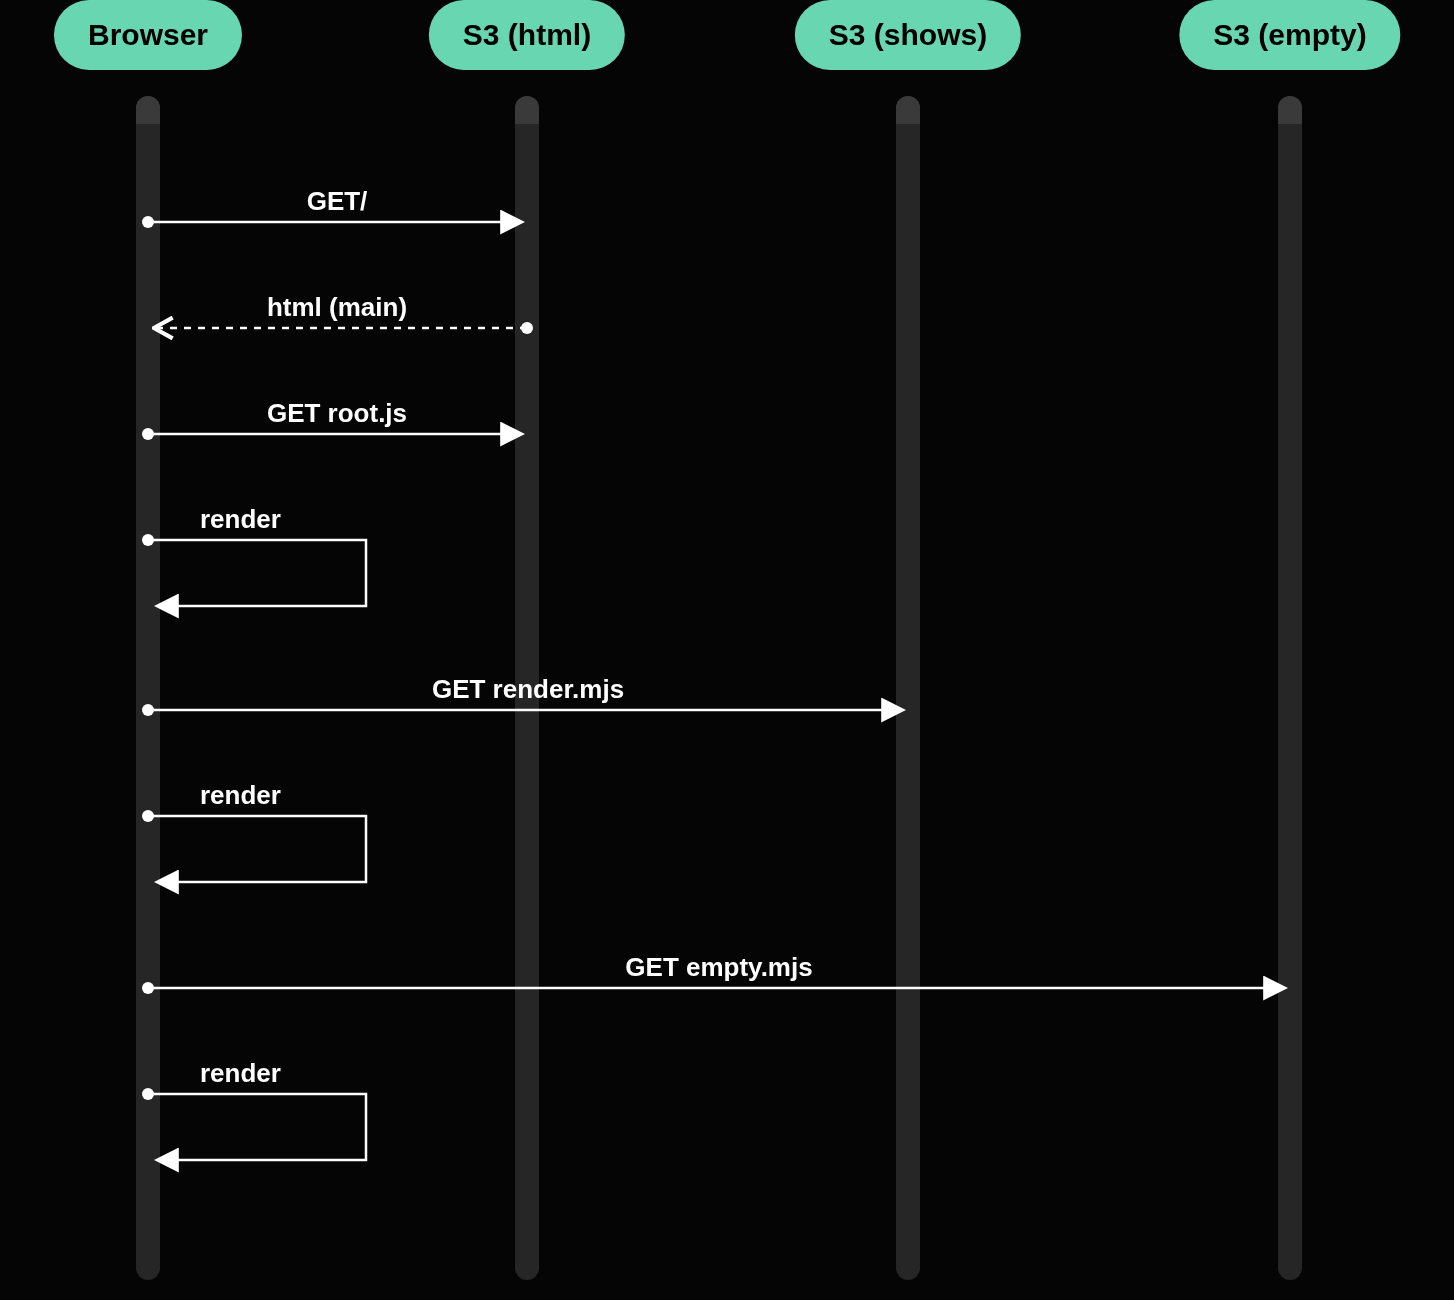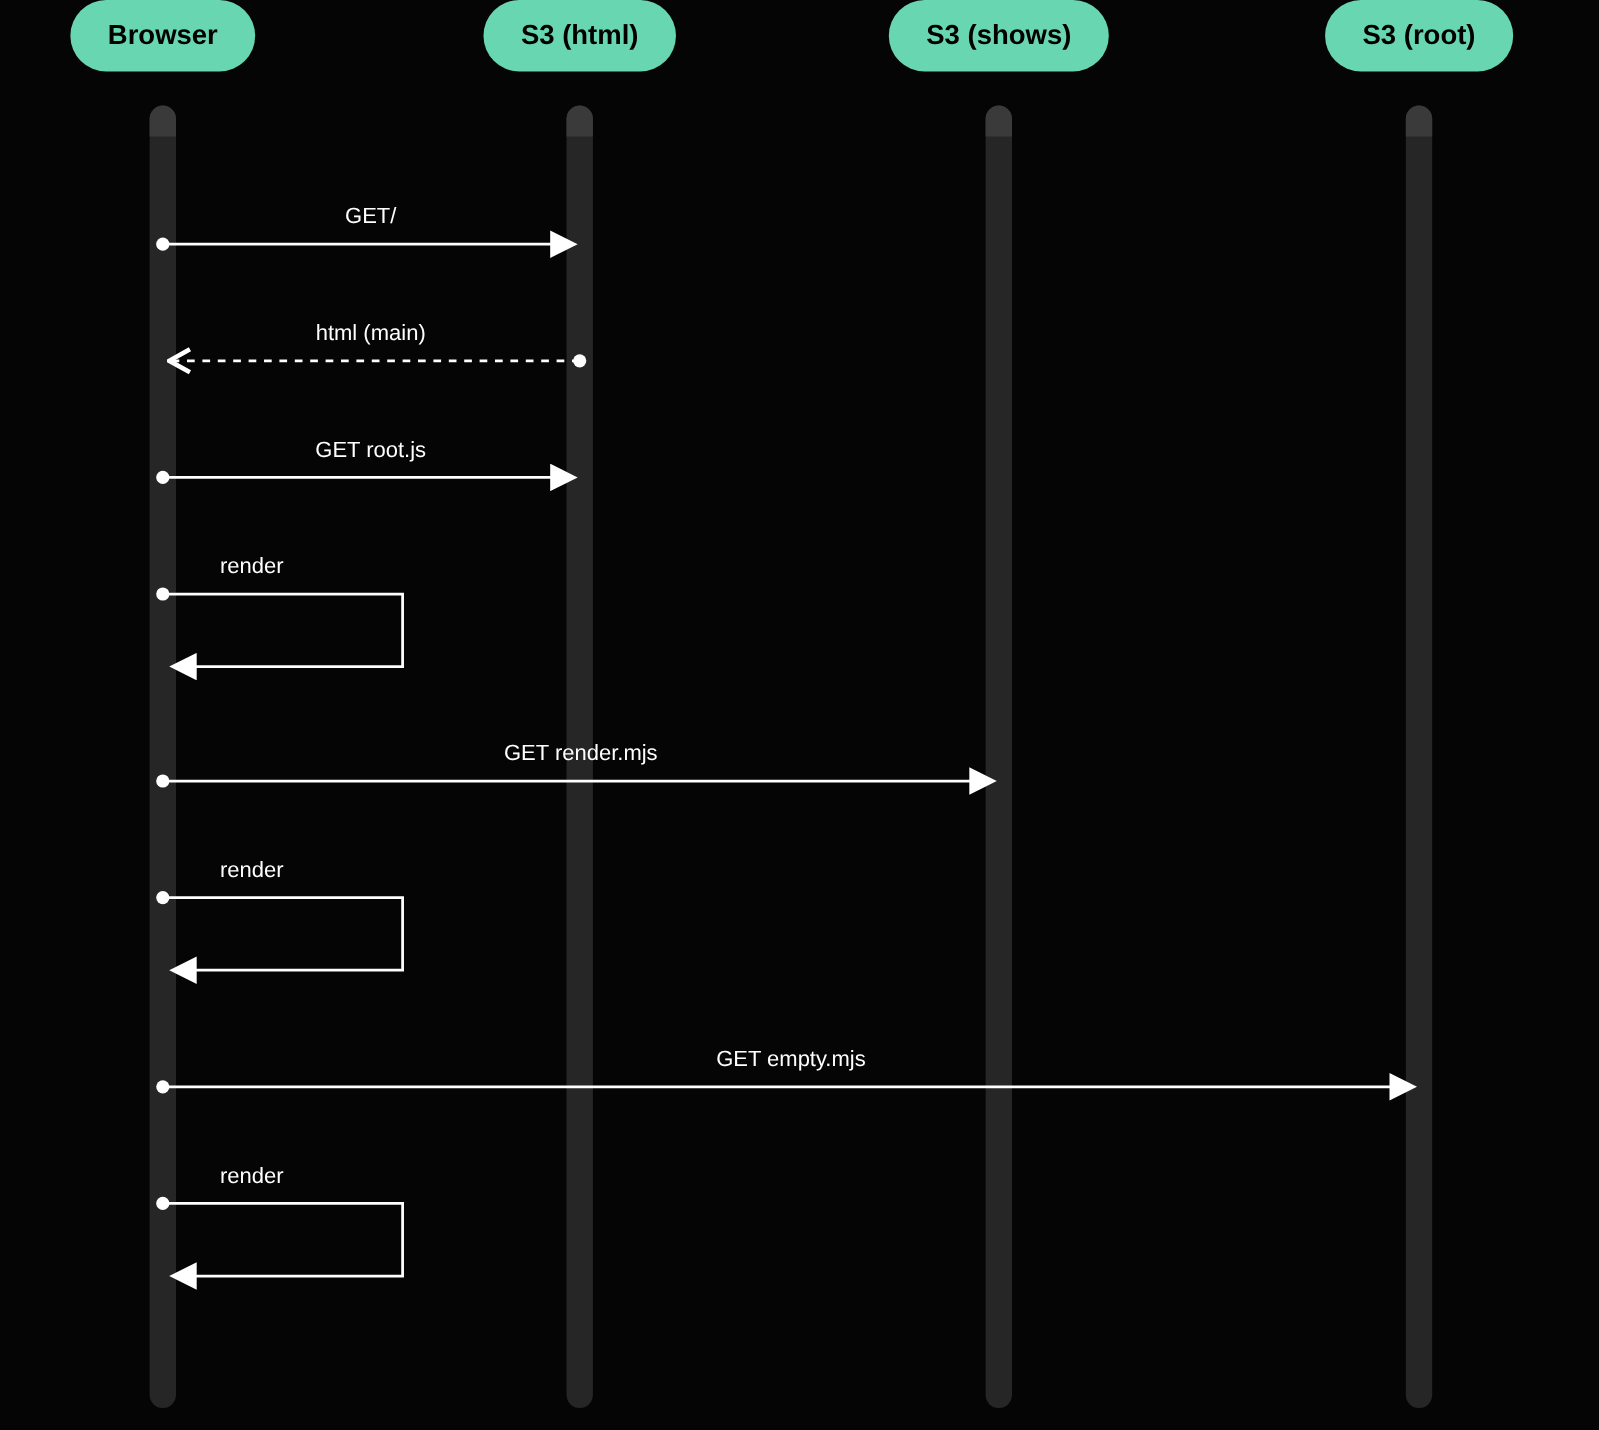--- a/index.html
+++ b/index.html
@@ -20,21 +20,21 @@
     height: 1300px;
     position: relative;
     overflow: hidden;
   }
   .participant {
     position: absolute;
     top: 0;
     background: var(--participant);
     color: var(--text-dark);
     font-weight: 700;
-    font-size: 25px;
+    font-size: 30px;
     padding: 18px 34px;
     border-radius: 999px;
     white-space: nowrap;
     transform: translateX(-50%);
   }
   .lifeline {
     position: absolute;
     top: 96px;
     bottom: 20px;
     width: 24px;
@@ -46,22 +46,22 @@
     content: "";
     position: absolute;
     top: 0; left: 0; right: 0;
     height: 28px;
     background: var(--lifeline-top);
     border-radius: 12px 12px 0 0;
   }
   .msg-label {
     position: absolute;
     color: var(--label);
-    font-weight: 400;
-    font-size: 20px;
+    font-weight: 700;
+    font-size: 26px;
     white-space: nowrap;
     transform: translateX(-50%);
   }
   .msg-label.left {
     transform: none;
   }
   svg.overlay {
     position: absolute;
     inset: 0;
     width: 1454px;
@@ -73,21 +73,21 @@
 <body>
 
 <div class="lifeline" style="left:148px"></div>
 <div class="lifeline" style="left:527px"></div>
 <div class="lifeline" style="left:908px"></div>
 <div class="lifeline" style="left:1290px"></div>
 
 <div class="participant" style="left:148px">Browser</div>
 <div class="participant" style="left:527px">S3 (html)</div>
 <div class="participant" style="left:908px">S3 (shows)</div>
-<div class="participant" style="left:1290px">S3 (root)</div>
+<div class="participant" style="left:1290px">S3 (empty)</div>
 
 <div class="msg-label" style="left:337px; top:186px;">GET/</div>
 <div class="msg-label" style="left:337px; top:292px;">html (main)</div>
 <div class="msg-label" style="left:337px; top:398px;">GET root.js</div>
 <div class="msg-label left" style="left:200px; top:504px;">render</div>
 <div class="msg-label" style="left:528px; top:674px;">GET render.mjs</div>
 <div class="msg-label left" style="left:200px; top:780px;">render</div>
 <div class="msg-label" style="left:719px; top:952px;">GET empty.mjs</div>
 <div class="msg-label left" style="left:200px; top:1058px;">render</div>
 

